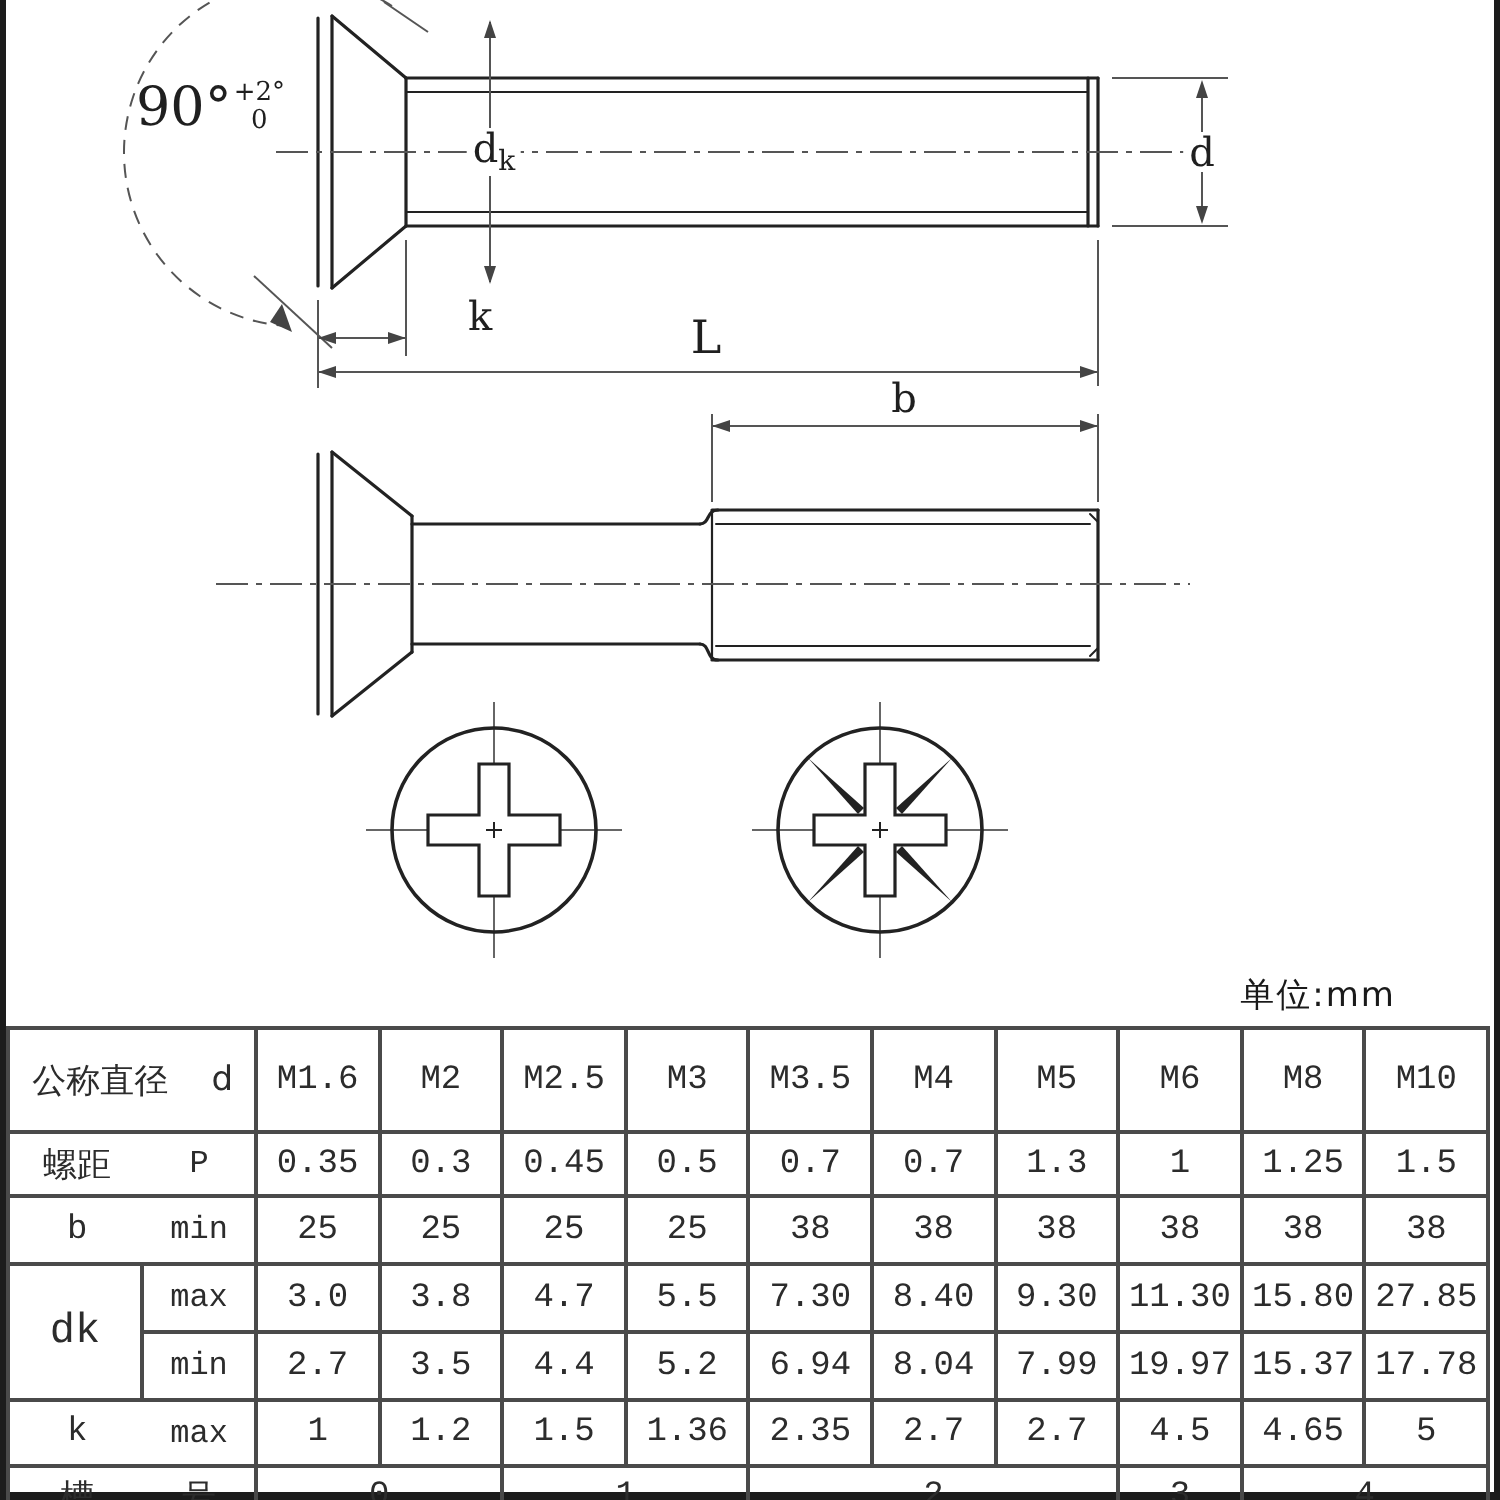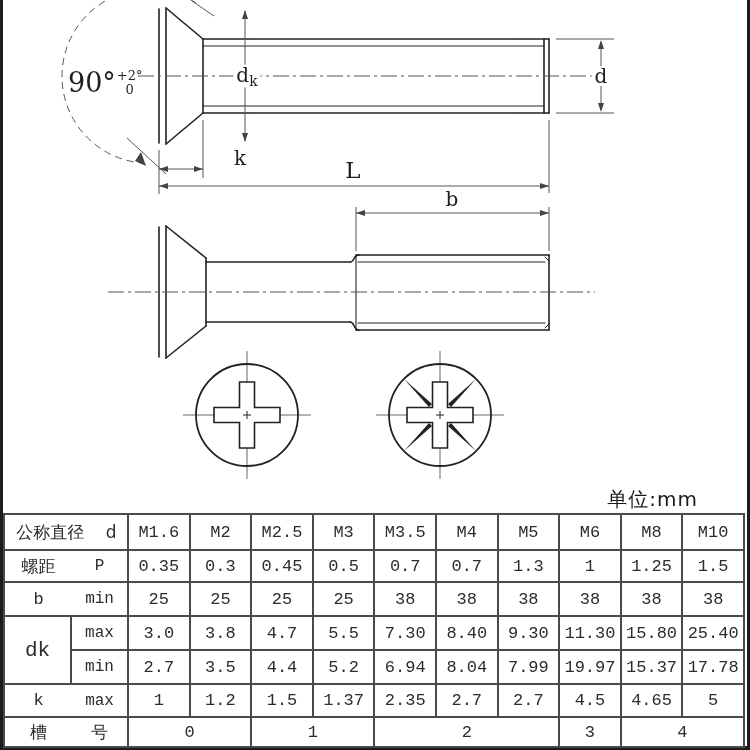--- a/index.html
+++ b/index.html
@@ -27,32 +27,32 @@
     font-size:20px;
     color:#1f1f1f;
     background:#fff;
     padding:0 3px;
     transform:translate(-50%,-50%);
     line-height:1;
     white-space:nowrap;
   }
   .dimlabel .sub{ font-size:14px; vertical-align:-4px; }
   #angle-label{
-    position:absolute; left:68px; top:69px;
+    position:absolute; left:68px; top:40px;
     font-family:"DejaVu Serif", serif;
     color:#1f1f1f; line-height:1; white-space:nowrap;
   }
   #angle-label .main{ font-size:27px; }
   #angle-label .tol{
     display:inline-block; vertical-align:-2px; margin-left:1px;
     text-align:left; font-size:13px; line-height:1.1;
   }
   #unit-label{
     position:absolute; right:52px; top:486px;
-    font-size:20px; letter-spacing:1px; color:#1a1a1a;
+    font-size:17px; letter-spacing:1px; color:#1a1a1a;
     font-family:"DejaVu Sans", sans-serif;
   }
   
   #dim-table{
     position:absolute; left:3px; top:513px;
     width:740px; height:233px;
     border-collapse:collapse; table-layout:fixed;
     font-family:"Liberation Mono","DejaVu Sans Mono", monospace;
     font-size:17px; color:#2c2c2c;
   }
@@ -197,21 +197,21 @@
       <col style="width:61.6px">
     <col style="width:61.6px">
       <col style="width:61.6px">
       <col style="width:61.6px">
     <col style="width:61.6px">
       <col style="width:61.6px">
       <col style="width:61.6px">
     <col style="width:61.6px">
   </colgroup>
   <tbody>
-      <tr style="height:36px">
+      <tr style="height:52px">
     <td colspan="2" class="hdr">
       <div class="split">
             <span class="a" style="flex-basis:74%;">公称直径</span>
             <span class="b" style="flex-basis:26%;">d</span>
           </div>
     </td>
     <td>M1.6</td>
     <td>M2</td>
     <td>M2.5</td>
     <td>M3</td>
@@ -263,21 +263,21 @@
     <td class="qual">max</td>
     <td>3.0</td>
     <td>3.8</td>
     <td>4.7</td>
     <td>5.5</td>
     <td>7.30</td>
     <td>8.40</td>
     <td>9.30</td>
     <td>11.30</td>
     <td>15.80</td>
-    <td>25.40</td>
+    <td>27.85</td>
   </tr>
   <tr style="height:34px">
     <td class="qual">min</td>
     <td>2.7</td>
     <td>3.5</td>
     <td>4.4</td>
     <td>5.2</td>
     <td>6.94</td>
     <td>8.04</td>
     <td>7.99</td>
@@ -288,21 +288,21 @@
   <tr style="height:33px">
     <td colspan="2">
       <div class="split">
             <span class="a">k</span>
             <span class="b qual">max</span>
           </div>
     </td>
     <td>1</td>
     <td>1.2</td>
     <td>1.5</td>
-    <td>1.37</td>
+    <td>1.36</td>
     <td>2.35</td>
     <td>2.7</td>
     <td>2.7</td>
     <td>4.5</td>
     <td>4.65</td>
     <td>5</td>
   </tr>
   <tr style="height:30px">
     <td colspan="2" class="hdr">
       <div class="split">

